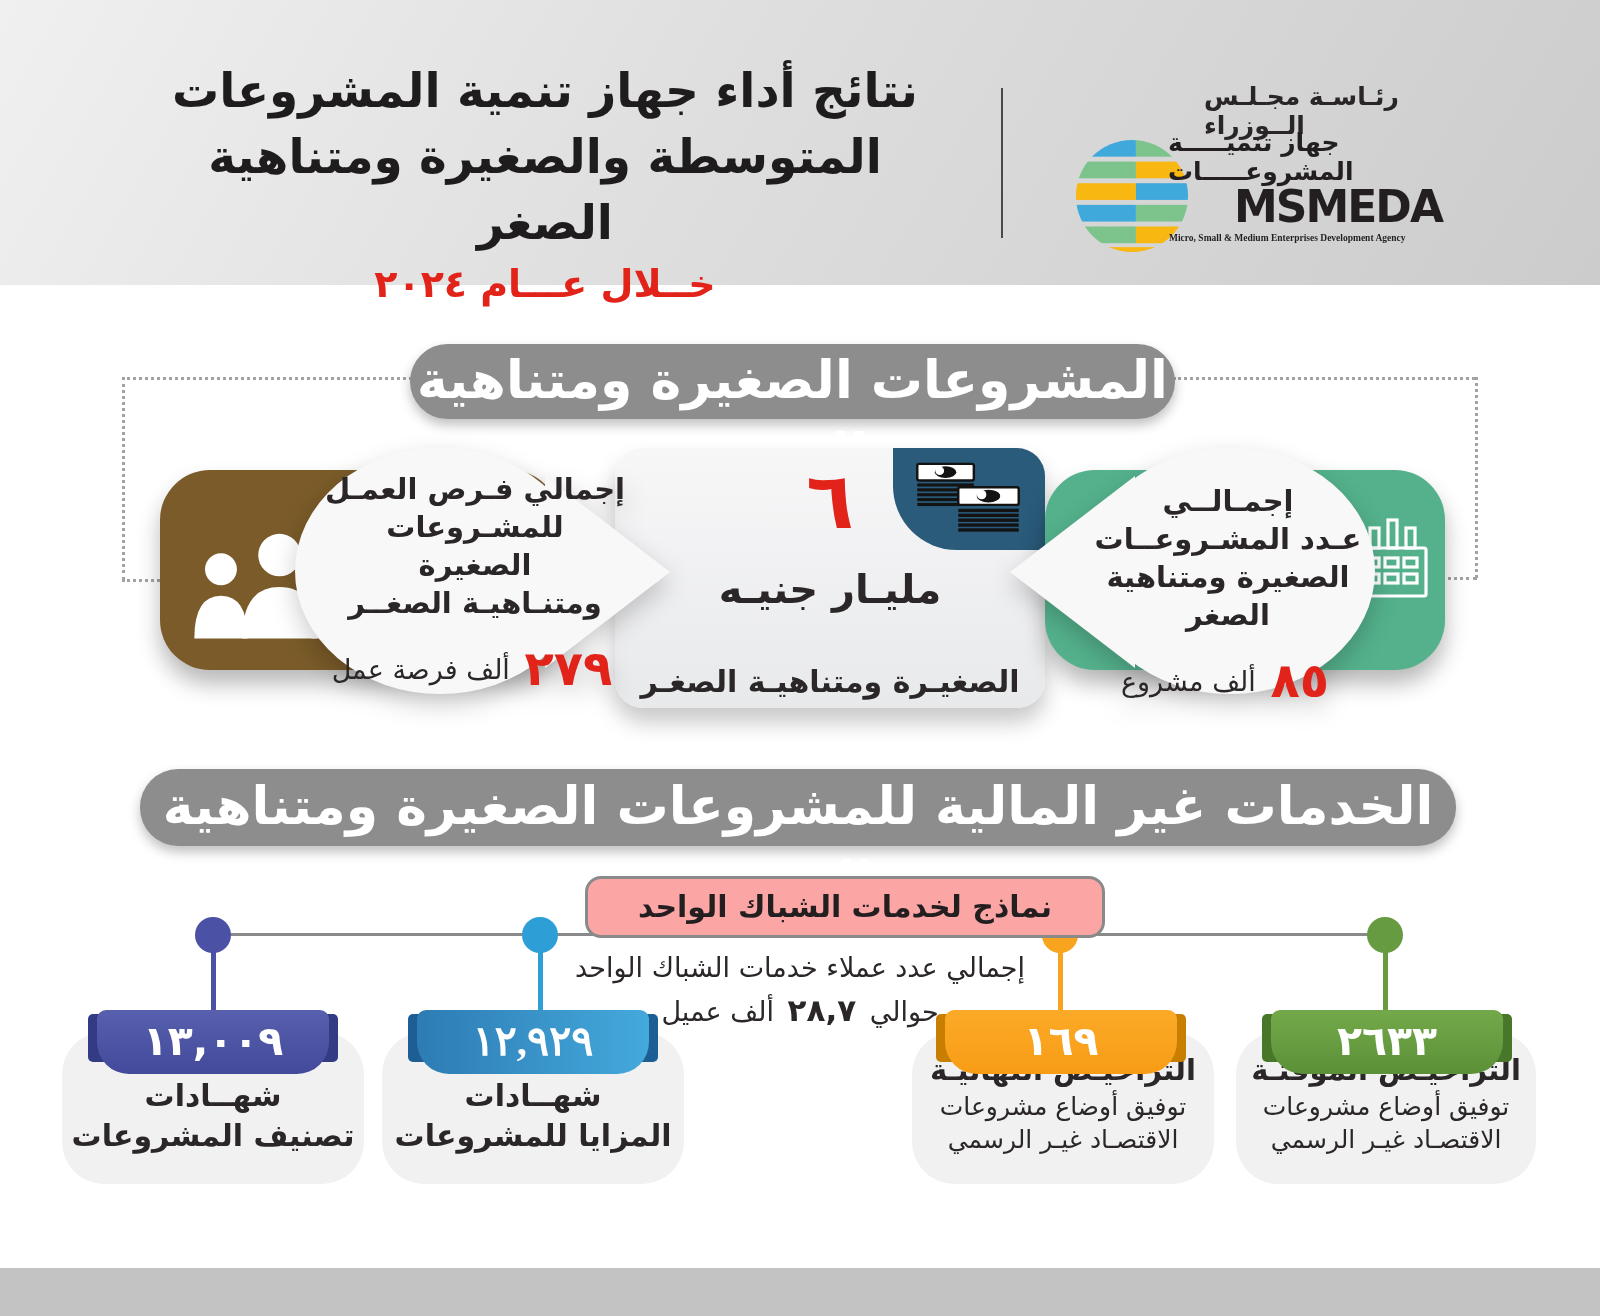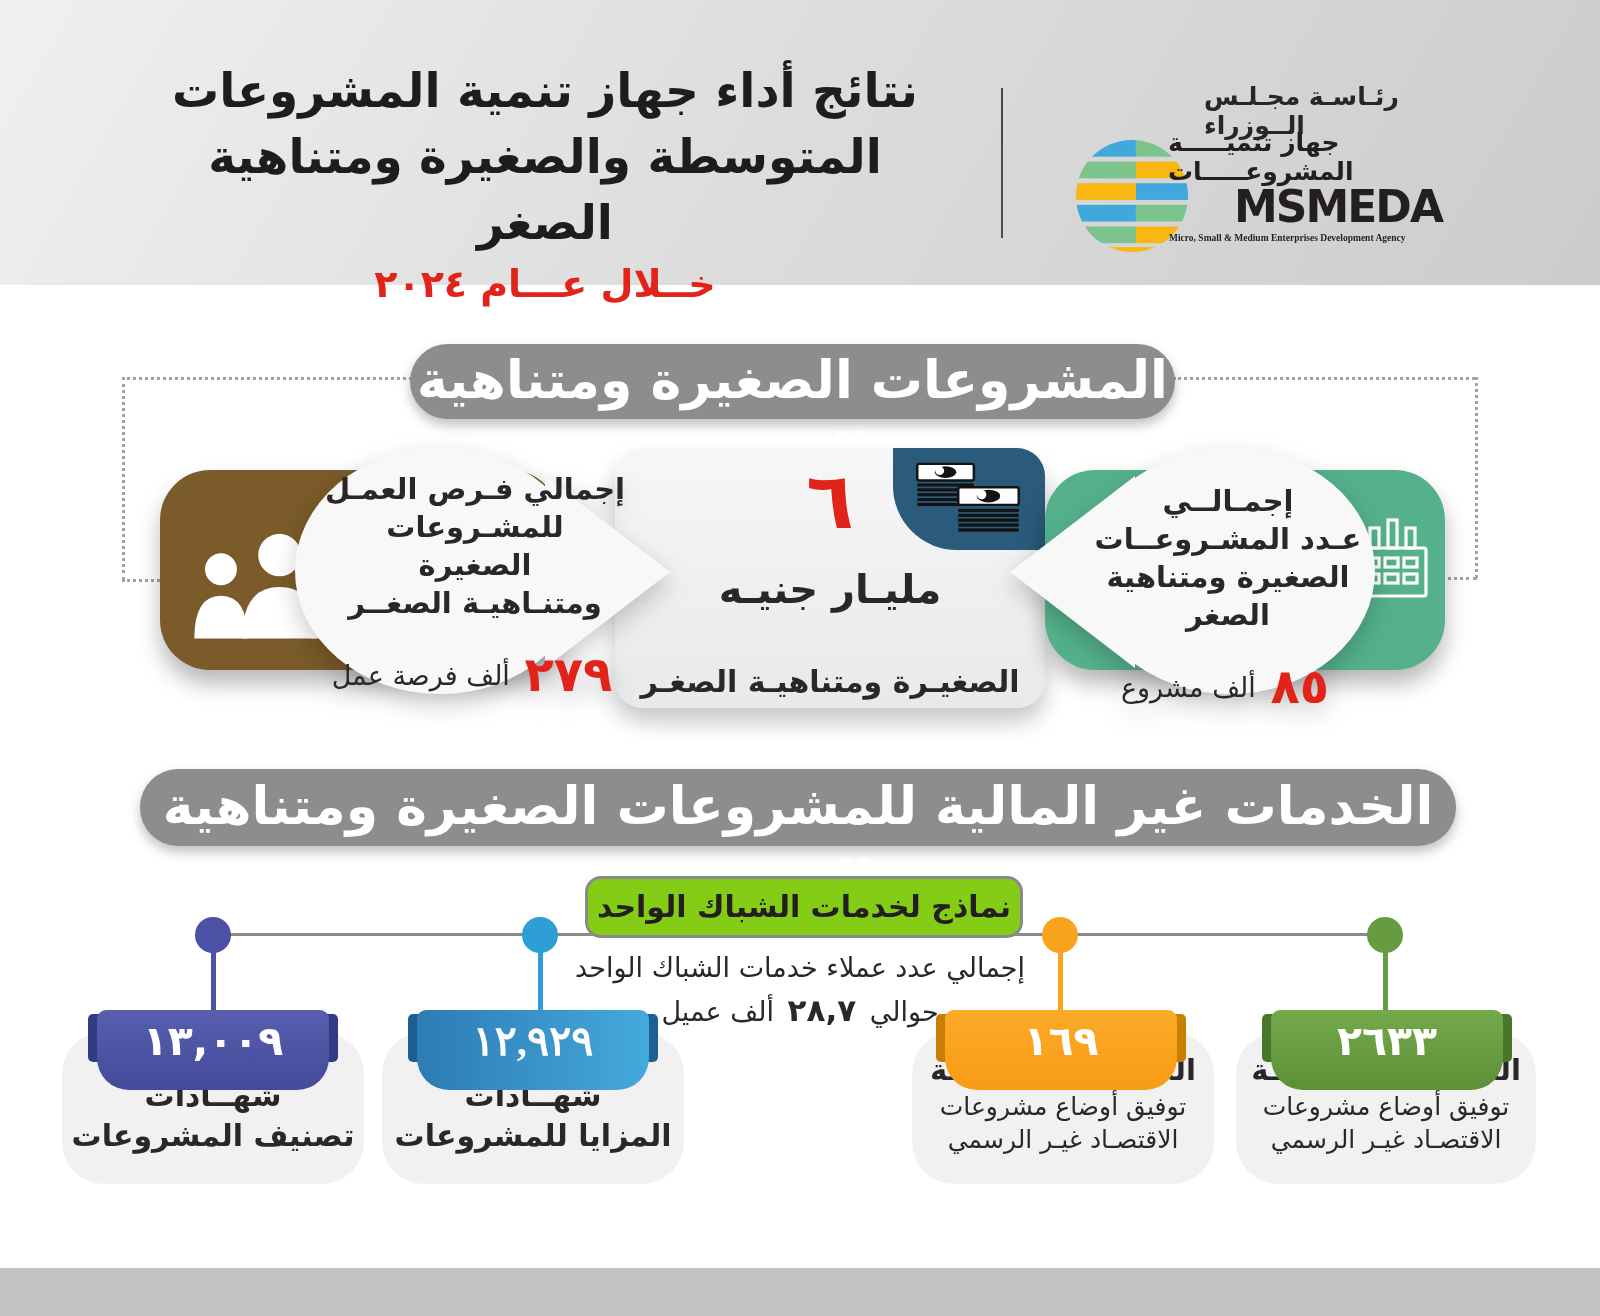--- a/index.html
+++ b/index.html
@@ -42,52 +42,52 @@
   .people-svg { position:absolute; left:172px; top:532px; width:215px; height:110px; }
   .factory-svg { position:absolute; left:1328px; top:512px; width:104px; height:92px; }
 
   .hex-wrap { position:absolute; filter:drop-shadow(0 10px 12px rgba(0,0,0,.20)); }
   .hex-ellipse { position:absolute; width:290px; height:246px; border-radius:50%; background:#f8f8f9; }
   .hex-tip { position:absolute; width:125px; height:192px; background:#f8f8f9; }
   .tip-right { clip-path:polygon(0 0,100% 50%,0 100%); }
   .tip-left  { clip-path:polygon(100% 0,0 50%,100% 100%); }
   .hex-text { position:absolute; text-align:center; color:#2b2728; }
   .hex-line { font-size:29px; font-weight:bold; line-height:38px; }
-  .value-row { margin-top:24px; font-size:27px; color:#2b2728; }
+  .value-row { margin-top:18px; font-size:27px; color:#2b2728; }
   .value-row .num { font-size:48px; font-weight:bold; color:#e2231a; vertical-align:-6px; padding:0 6px; }
 
   .funding-card { position:absolute; left:615px; top:448px; width:430px; height:260px; border-radius:28px;
                   background:linear-gradient(180deg,#f7f7f8 0%,#e8e9eb 100%);
                   box-shadow:0 14px 22px rgba(0,0,0,.22); }
   .funding-badge { position:absolute; right:0; top:0; width:152px; height:102px; background:#2a5b7b;
                    border-radius:0 28px 0 64px; }
   .money-svg { position:absolute; right:18px; top:12px; width:118px; height:80px; }
   .funding-num { position:absolute; left:0; top:8px; width:100%; text-align:center;
                  font-size:78px; font-weight:bold; color:#e2231a; }
   .funding-unit { position:absolute; left:0; top:118px; width:100%; text-align:center;
                   font-size:40px; font-weight:bold; color:#2b2728; }
   .funding-l1 { position:absolute; left:0; top:176px; width:100%; text-align:center;
                 font-size:30px; font-weight:bold; color:#2b2728; }
   .funding-l2 { position:absolute; left:0; top:216px; width:100%; text-align:center;
                 font-size:30px; font-weight:bold; color:#2b2728; }
 
   
   .timeline { position:absolute; left:213px; top:933px; width:1174px; height:3px; background:#8a8a8a; }
-  .osd-box { position:absolute; left:585px; top:876px; width:438px; height:62px; background:#84cc16;
+  .osd-box { position:absolute; left:585px; top:876px; width:520px; height:62px; background:#fca5a5;
              border:3px solid #8a8a8a; border-radius:16px; text-align:center; line-height:56px;
              font-size:30px; font-weight:bold; color:#231f20; z-index:3; }
   .clients-1 { position:absolute; left:540px; top:952px; width:520px; text-align:center;
                font-size:27px; color:#2b2728; }
   .clients-2 { position:absolute; left:540px; top:992px; width:520px; text-align:center;
                font-size:27px; color:#2b2728; }
   .clients-2 .num { font-size:31px; font-weight:bold; padding:0 5px; }
 
   .node { position:absolute; width:36px; height:36px; border-radius:50%; top:917px; z-index:2; }
   .stem { position:absolute; width:5px; top:942px; height:74px; z-index:1; }
-  .ribbon { position:absolute; top:1010px; width:232px; height:80px; z-index:2; }
+  .ribbon { position:absolute; top:1010px; width:232px; height:64px; z-index:2; }
   .ribbon .tab { position:absolute; top:4px; width:24px; height:48px; border-radius:5px; }
   .ribbon .tab.l { left:-9px; } .ribbon .tab.r { right:-9px; }
   .ribbon .body { position:absolute; left:0; top:0; width:100%; height:100%;
                   border-radius:9px 9px 32px 32px; text-align:center; line-height:62px;
                   font-size:41px; font-weight:bold; color:#ffffff; }
   .svc-card { position:absolute; top:1032px; height:152px; background:#f1f1f2; border-radius:42px;
               z-index:0; text-align:center; color:#2b2728; }
   .svc-2l { padding-top:44px; }
   .svc-2l .bl { font-size:30px; font-weight:bold; line-height:40px; }
   .svc-3l { padding-top:18px; }

